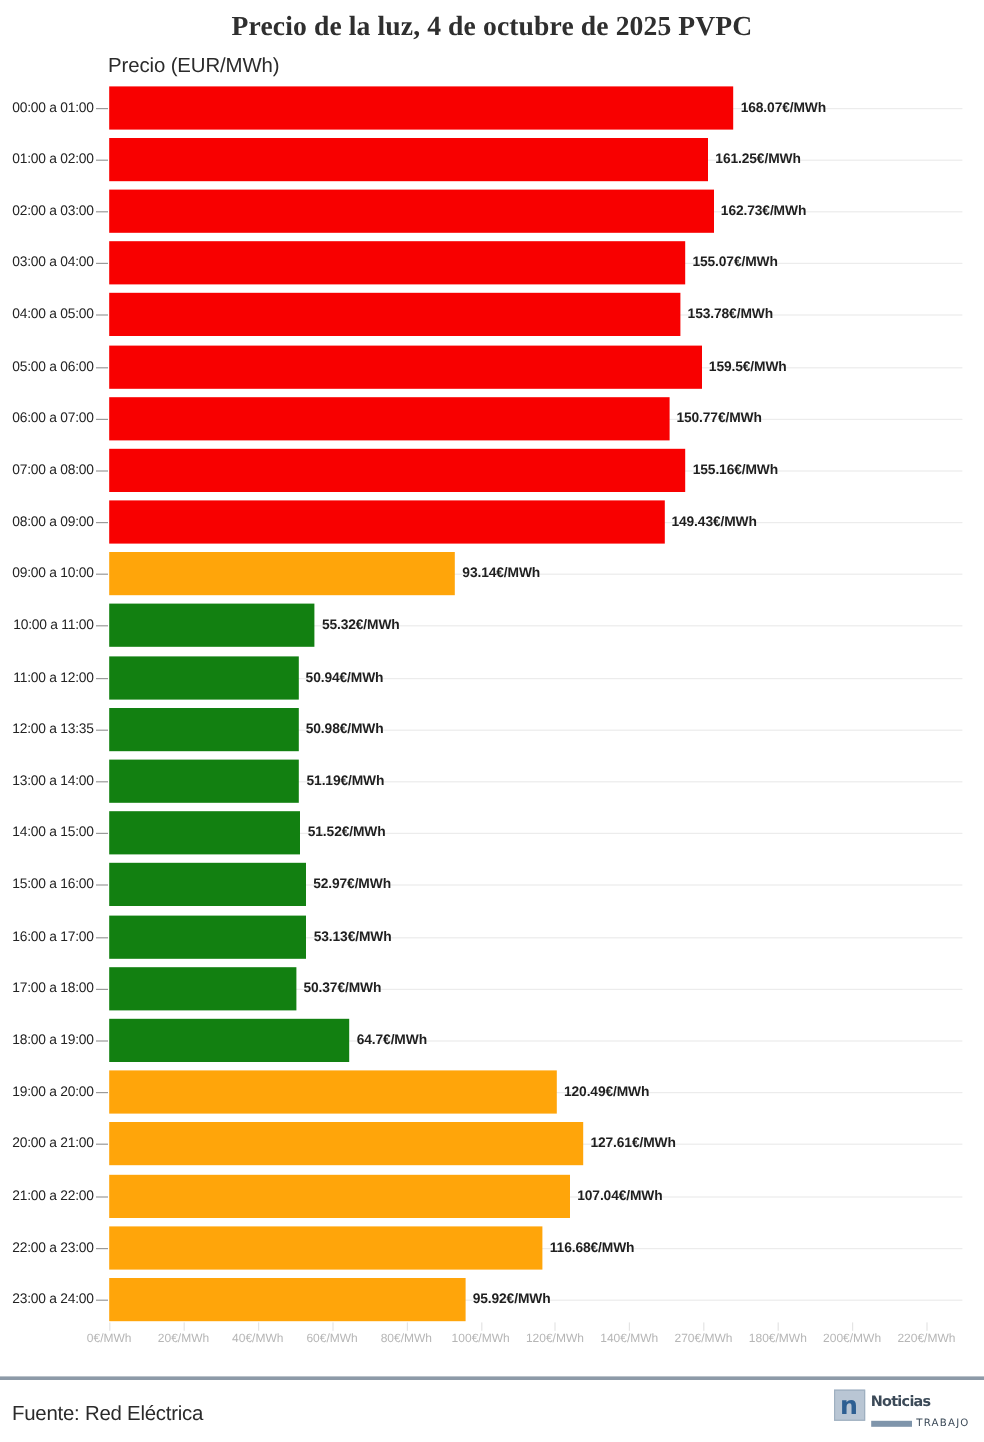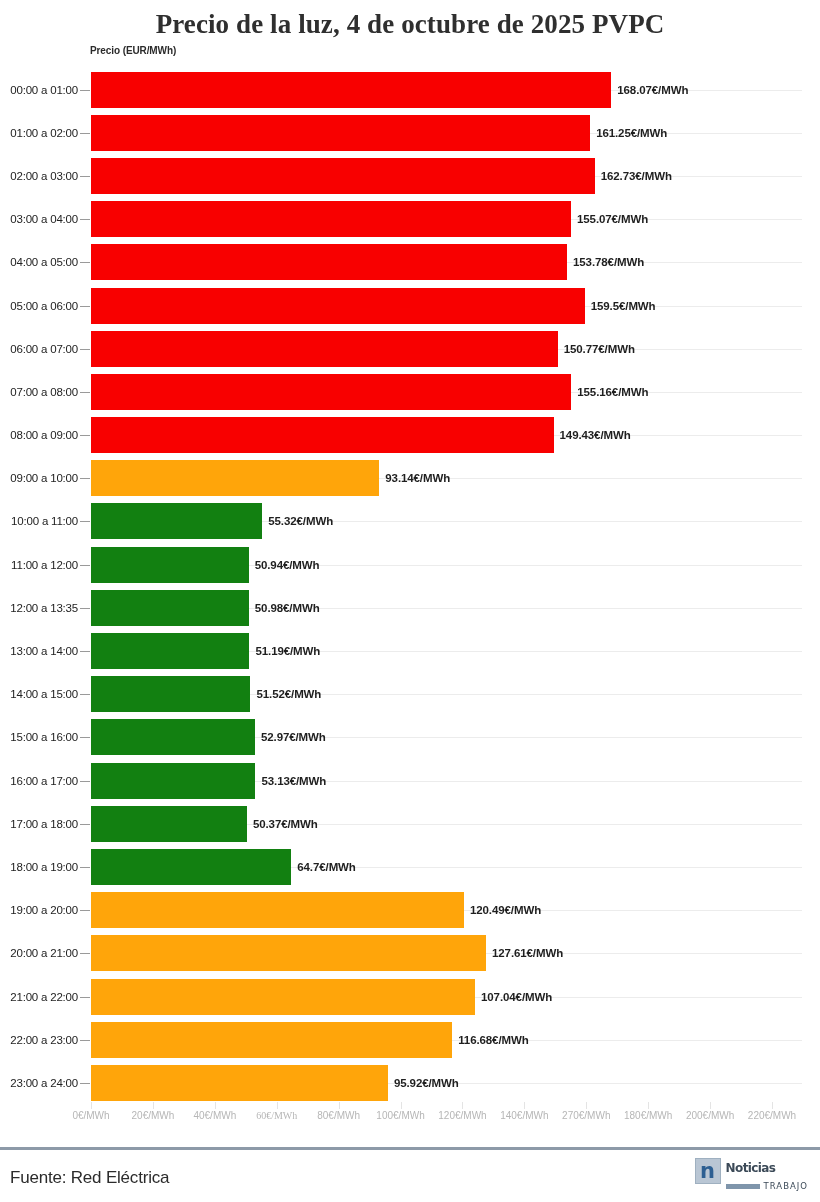--- a/index.html
+++ b/index.html
@@ -13,35 +13,35 @@
     font-family: "Liberation Sans", sans-serif;
     color: #2b2b2b;
     overflow: hidden;
     position: relative;
   }
 
   
   .chart-title {
     font-family: "Liberation Serif", serif;
     font-weight: bold;
-    font-size: 27px;
+    font-size: 23px;
     color: #2f2f2f;
     text-align: center;
     letter-spacing: 0.1px;
     padding-top: 8px;
     line-height: 1.2;
   }
 
   
   .axis-title {
     position: absolute;
     left: 90px;
     top: 45px;
-    font-size: 10px;
-    font-weight: bold;
+    font-size: 17px;
+    font-weight: normal;
     color: #2b2b2b;
     letter-spacing: -0.1px;
   }
 
   
   .plot {
     position: absolute;
     left: 0;
     top: 68px;
     width: 820px;
@@ -379,21 +379,21 @@
   </div>
 
 <div class="xaxis" id="xaxis">
     <div class="xtick-line" style="left: 91px;"></div>
     <div class="xtick" style="left: 91px;">0€/MWh</div>
     <div class="xtick-line" style="left: 152.909px;"></div>
     <div class="xtick" style="left: 152.909px;">20€/MWh</div>
     <div class="xtick-line" style="left: 214.818px;"></div>
     <div class="xtick" style="left: 214.818px;">40€/MWh</div>
     <div class="xtick-line" style="left: 276.727px;"></div>
-    <div class="xtick" style="left: 276.727px; font-family: Liberation Serif, serif;">60€/MWh</div>
+    <div class="xtick" style="left: 276.727px;">60€/MWh</div>
     <div class="xtick-line" style="left: 338.636px;"></div>
     <div class="xtick" style="left: 338.636px;">80€/MWh</div>
     <div class="xtick-line" style="left: 400.545px;"></div>
     <div class="xtick" style="left: 400.545px;">100€/MWh</div>
     <div class="xtick-line" style="left: 462.455px;"></div>
     <div class="xtick" style="left: 462.455px;">120€/MWh</div>
     <div class="xtick-line" style="left: 524.364px;"></div>
     <div class="xtick" style="left: 524.364px;">140€/MWh</div>
     <div class="xtick-line" style="left: 586.273px;"></div>
     <div class="xtick" style="left: 586.273px;">270€/MWh</div>

